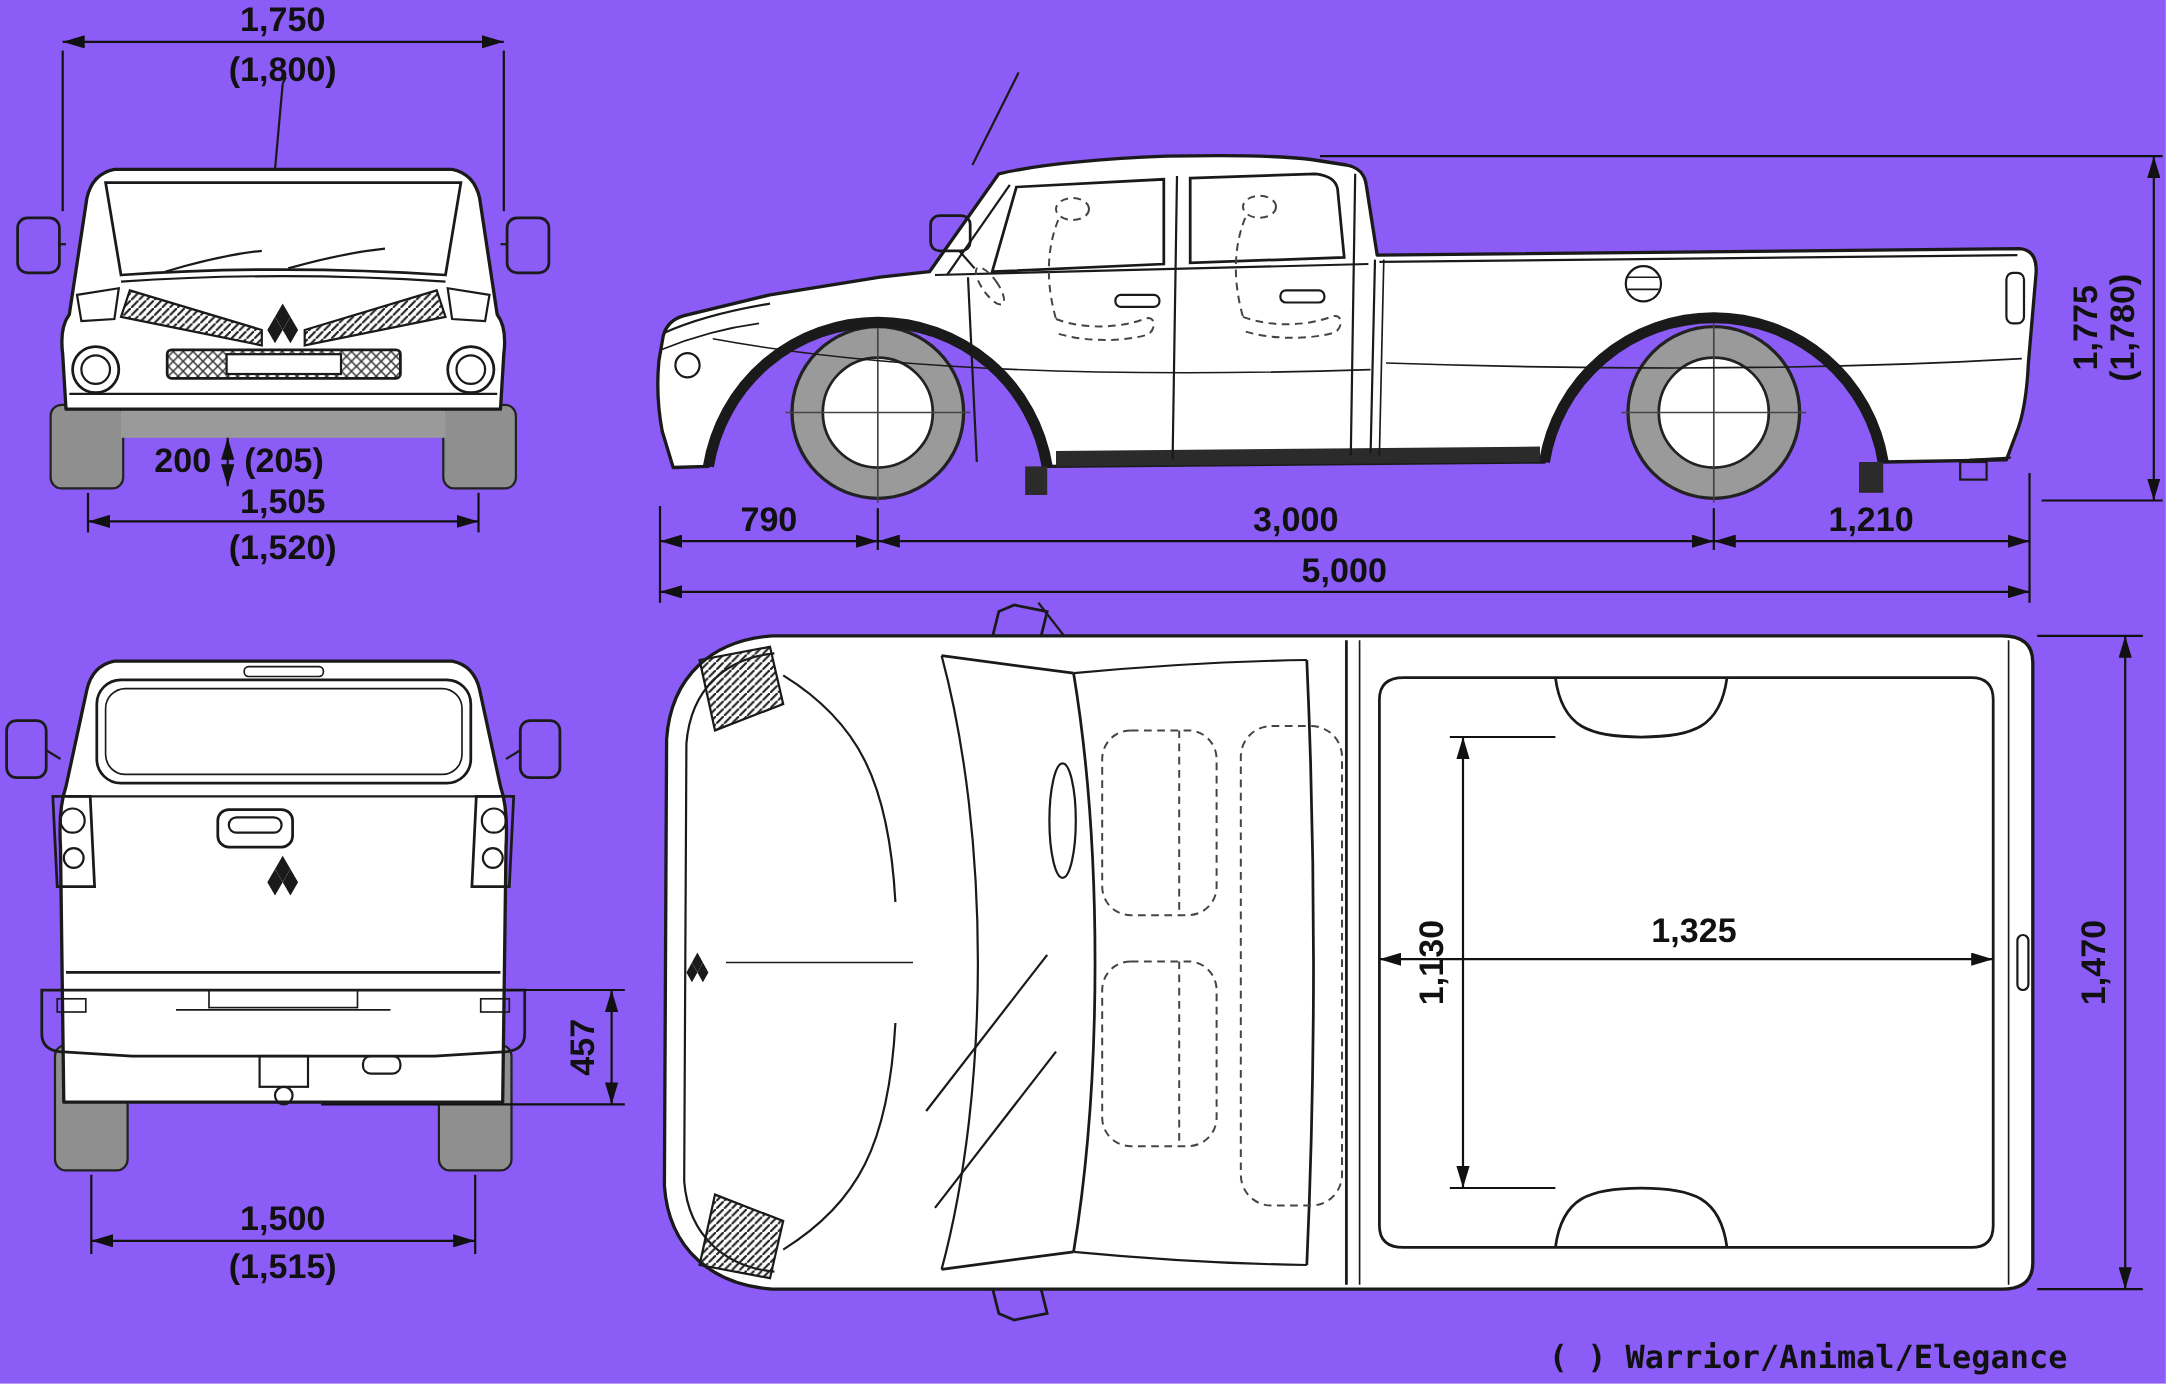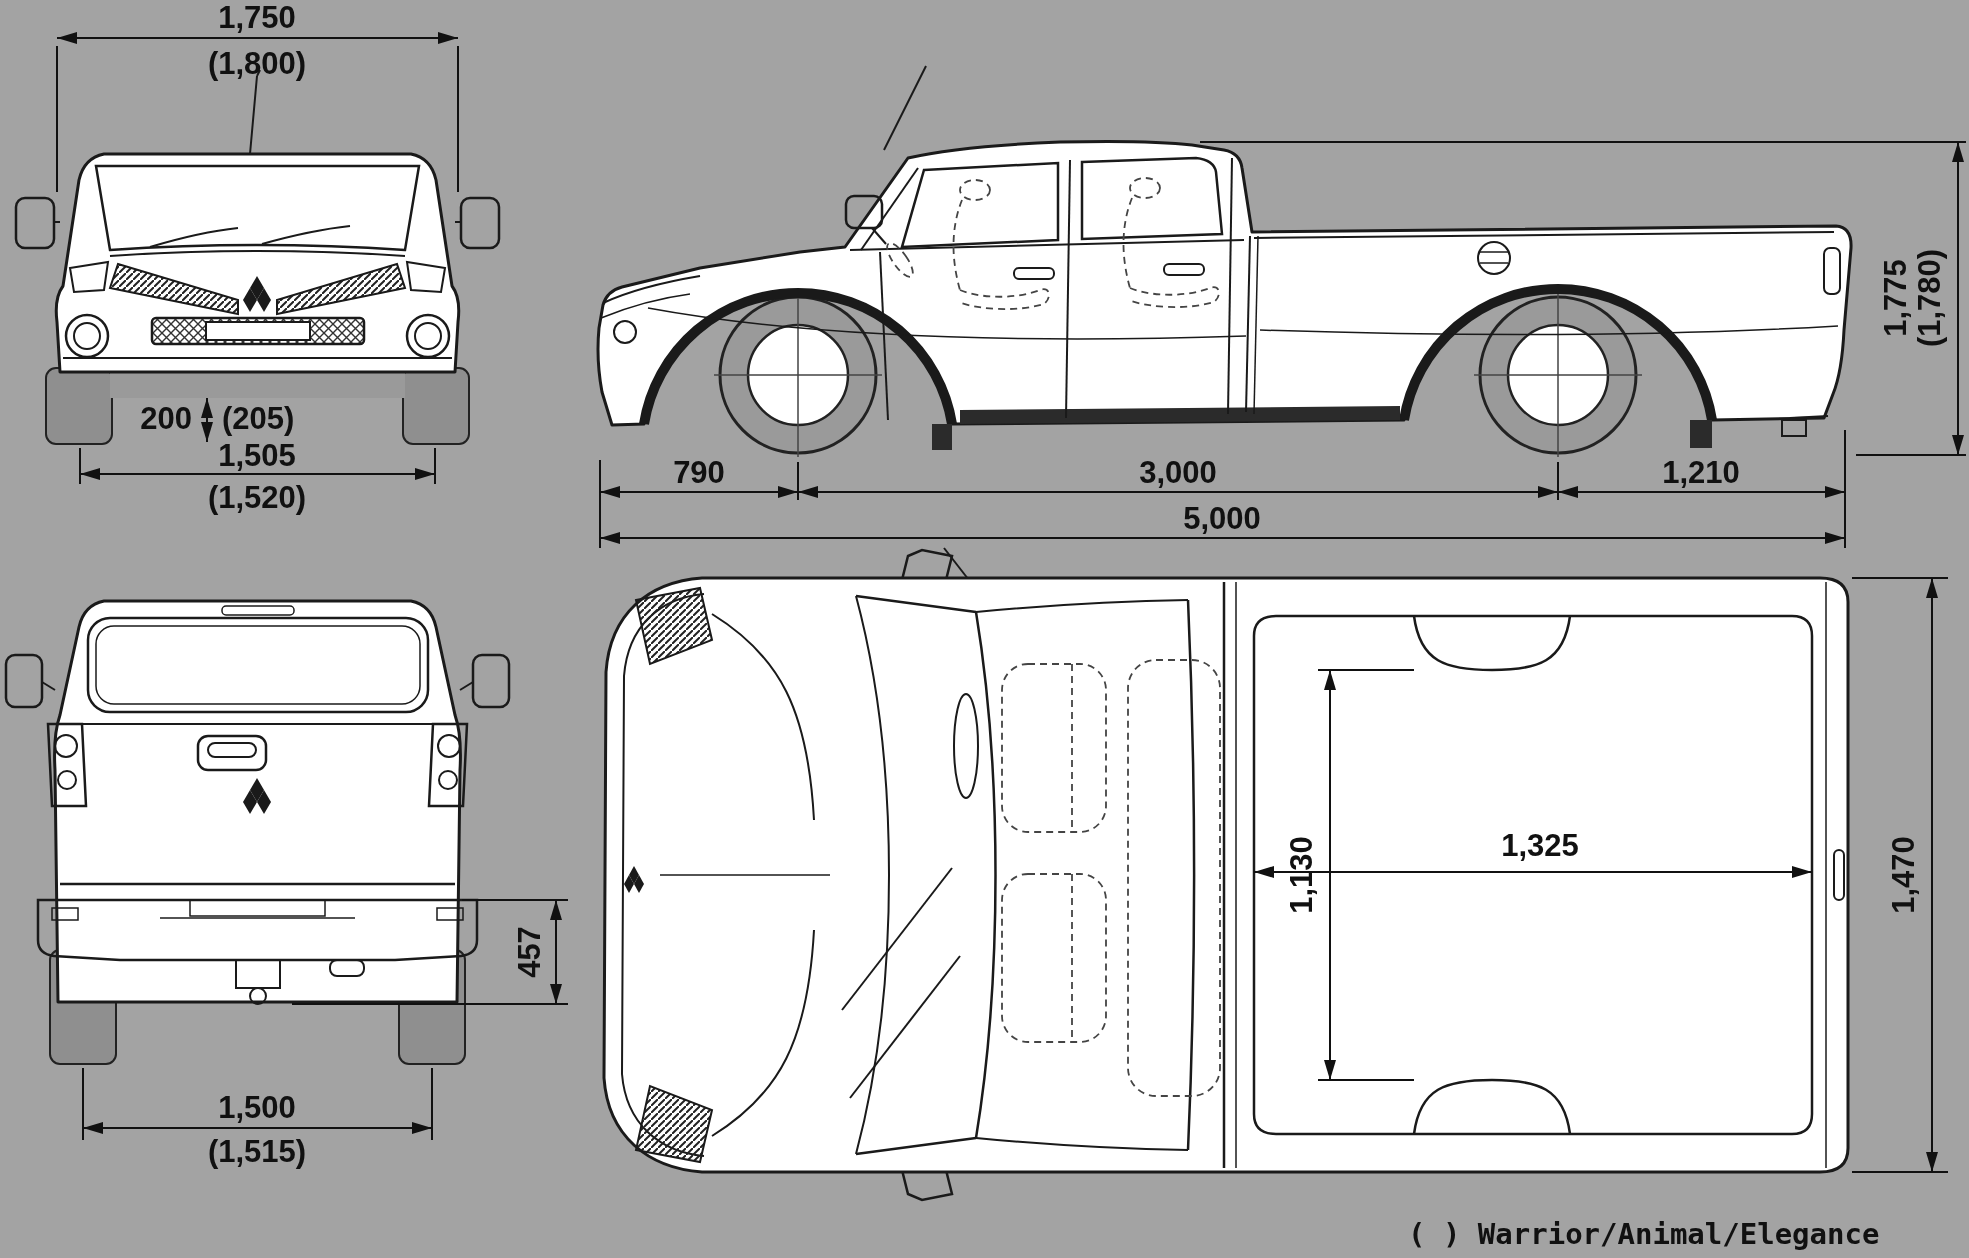--- a/index.html
+++ b/index.html
@@ -1,16 +1,16 @@
 <!DOCTYPE html>
 <html><head>
 <meta charset="utf-8">
 <style>
   html,body { margin:0; padding:0; background:#fff; }
-  .stage { width:1969px; height:1258px; position:relative; background:#a3a3a3; }
+  .stage { width:1969px; height:1258px; position:relative; background:#8b5cf6; }
   svg { display:block; }
   .body  { fill:#fff; stroke:#1a1a1a; stroke-width:3; stroke-linejoin:round; }
   .ln    { fill:none; stroke:#1a1a1a; stroke-width:2; }
   .ln15  { fill:none; stroke:#1a1a1a; stroke-width:1.5; }
   .ln25  { fill:none; stroke:#1a1a1a; stroke-width:2.5; }
   .dark  { fill:#2b2b2b; stroke:none; }
   .logo  { fill:#1a1a1a; stroke:none; }
   .dim   { stroke:#111; stroke-width:2; marker-start:url(#arr); marker-end:url(#arr); }
   .ext   { stroke:#111; stroke-width:2; }
   .dimtxt{ font:600 31px "Liberation Sans", sans-serif; fill:#111; }

